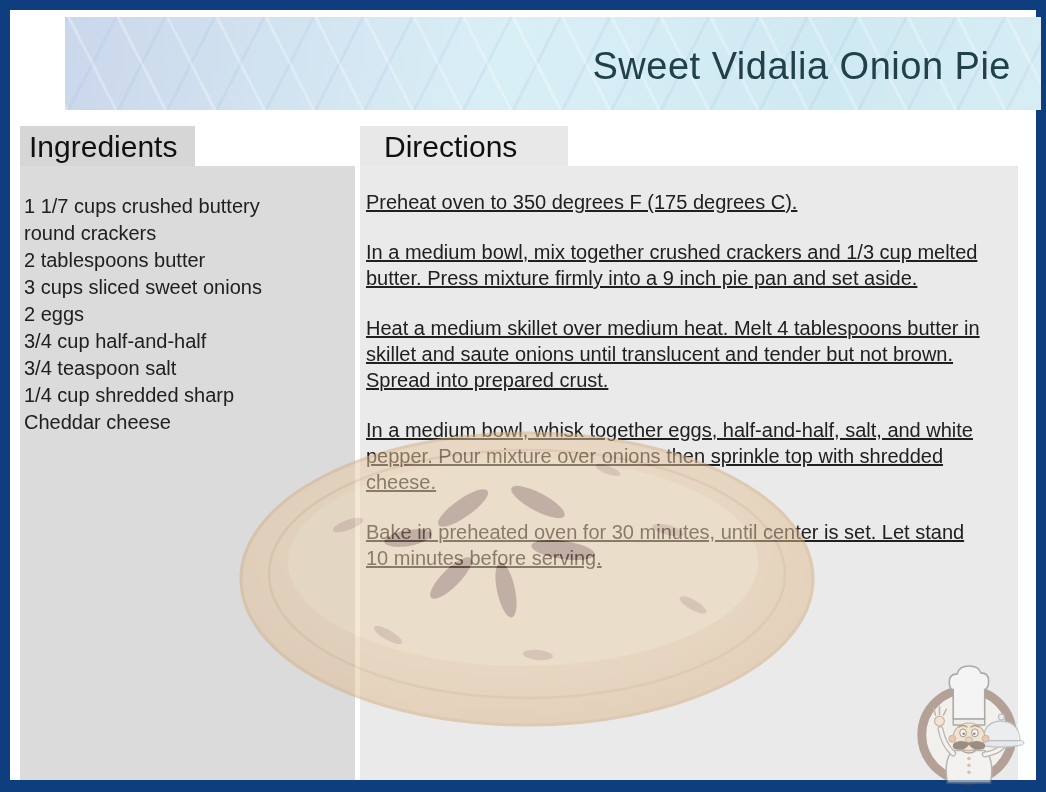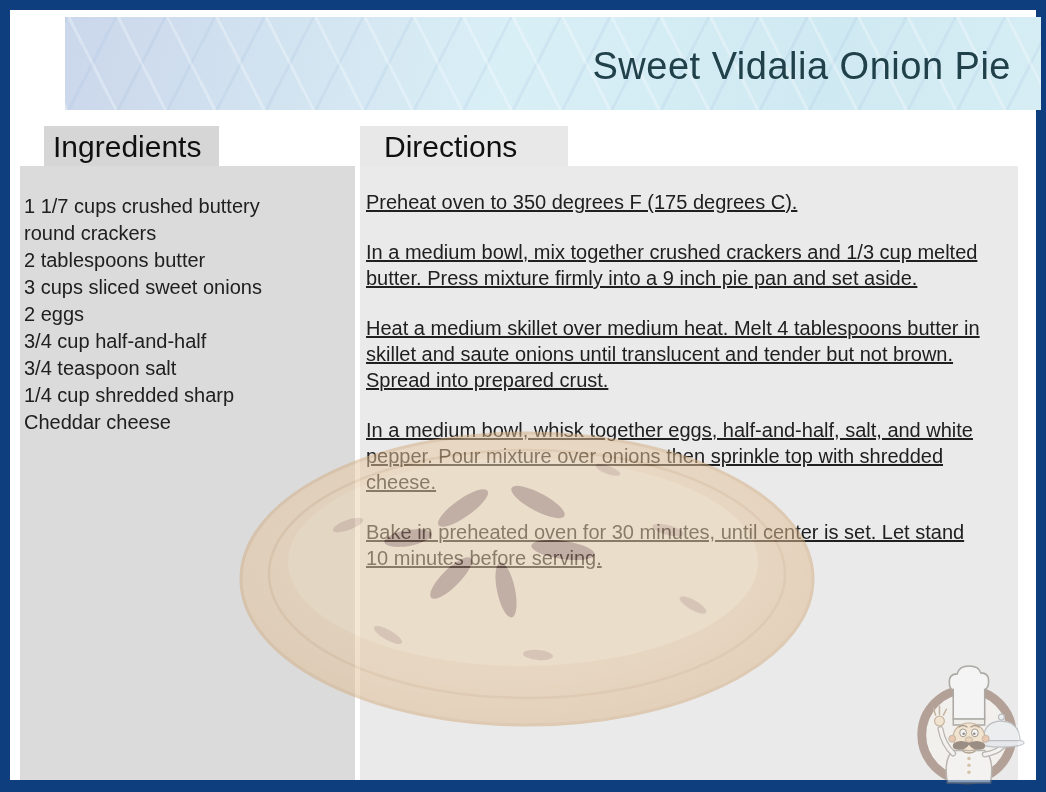--- a/index.html
+++ b/index.html
@@ -22,21 +22,21 @@
     display:flex;align-items:center;justify-content:flex-end;margin-left:40px;
   }
   .banner-title{
     font-size:38px;color:var(--title-text,#20404a);
     padding-right:30px;padding-top:6px;letter-spacing:0.5px;
   }
   
   .ing-heading-box{
     position:absolute;left:10px;top:116px;width:175px;height:41px;
     background:var(--ingredients-heading-bg,#d6d6d6);
-    display:flex;align-items:center;margin-left:24px;
+    display:flex;align-items:center;
   }
   .dir-heading-box{
     position:absolute;left:350px;top:116px;width:193px;height:41px;
     background:var(--directions-heading-bg,#e8e8e8);
     display:flex;align-items:center;padding-left:15px;
   }
   .panel-heading{
     font-size:30px;color:var(--heading-text,#101010);
     padding-left:9px;white-space:nowrap;
   }

